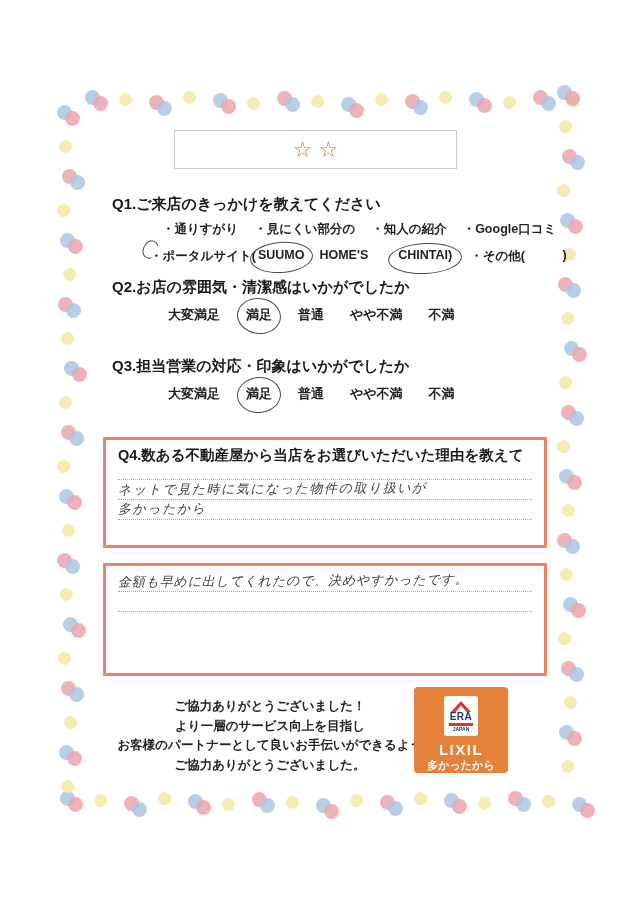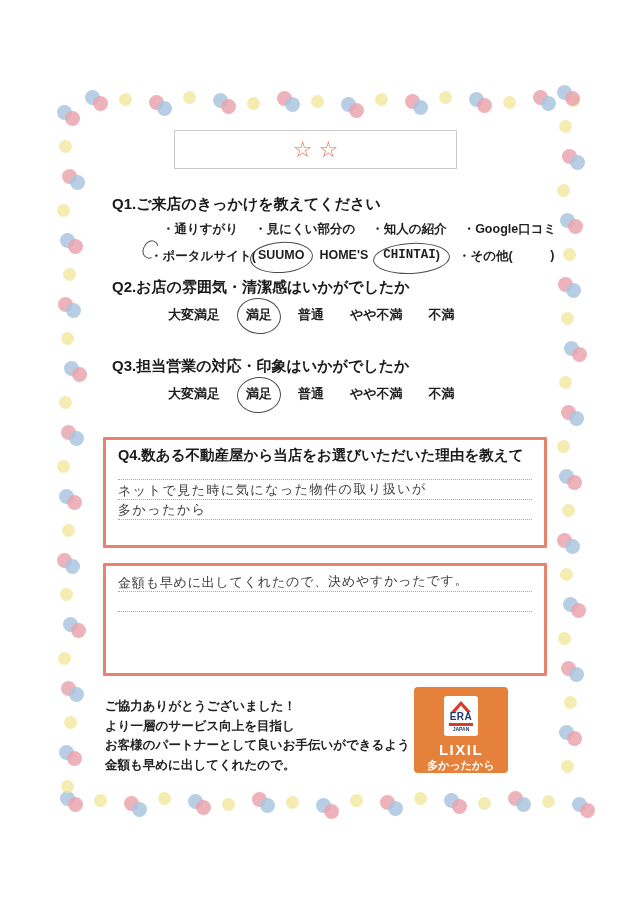--- a/index.html
+++ b/index.html
@@ -39,30 +39,30 @@
   }
 
   
   .q-box{
     left:103px;width:414px;border:3px solid #e8836c;background:#fff;
     padding:6px 12px 0 12px;border-radius:1px;
   }
   .q-box .q-heading{font-size:14.5px;line-height:19px;}
   .rule-row{
     height:19px;border-bottom:1.4px dotted #e09782;
-    display:flex;align-items:center;overflow:visible;
+    display:flex;align-items:flex-start;overflow:visible;font-style:italic;
   }
   .hand{
     font-size:13px;color:#3d3d3f;letter-spacing:1.5px;white-space:nowrap;
     transform:rotate(-0.4deg);line-height:17px;
   }
 
   
   .footer-msg{
-    left:105px;top:697px;width:330px;
+    left:105px;top:697px;width:330px;text-align:center;
     font-size:12.5px;font-weight:bold;line-height:19.5px;color:#222;
   }
 
   
   .logo{
     left:414px;top:687px;width:94px;height:86px;background:#e5813a;border-radius:4px;
     display:flex;flex-direction:column;align-items:center;
   }
   .era-box{
     margin-top:9px;width:34px;height:39px;background:#fff;border-radius:3px;
@@ -211,21 +211,21 @@
   <span class="opt">・知人の紹介</span>
   <span class="opt">・Google口コミ</span>
 </div>
 <div class="abs opt-row" style="left:150px;top:248px;">
   <span class="opt">・ポータルサイト(</span>
   <span class="opt" style="margin-left:2px;">
     <i class="ellipse e-word"></i>
     <span>SUUMO</span>
   </span>
   <span class="opt" style="margin-left:15px;">HOME'S</span>
-  <span class="opt" style="margin-left:15px;font-family:Liberation Mono, monospace;">
+  <span class="opt" style="margin-left:30px;">
     <i class="ellipse e-word" style="left:-10px;right:-14px;top:-5px;bottom:-9px;transform:rotate(-3deg);"></i>
     <span>CHINTAI</span>
   </span>
   <span class="opt">)</span>
   <span class="opt" style="margin-left:18px;">・その他(</span>
   <span class="opt">　　　</span>
   <span class="opt">)</span>
 </div>
 <i class="e-check abs" style="left:143px;top:240px;"></i>
 
@@ -268,21 +268,21 @@
   <div class="rule-row">
     <span class="hand" style="letter-spacing:0.8px;">金額も早めに出してくれたので、決めやすかったです。</span>
   </div>
   <div class="rule-row"></div>
 </div>
 
 <div class="abs footer-msg">
   <div>ご協力ありがとうございました！</div>
   <div>より一層のサービス向上を目指し</div>
   <div>お客様のパートナーとして良いお手伝いができるよう</div>
-  <div>金額も早めに出してくれたので。</div>
+  <div>ご協力ありがとうございました。</div>
 </div>
 
 <div class="abs logo">
   <div class="era-box">
     <svg width="20" height="11" viewBox="0 0 20 11">
       <polygon points="0,11 10,0 20,11 15.5,11 10,4.5 4.5,11" fill="#d43b2d"></polygon>
     </svg>
     <span class="era-text">ERA</span>
     <span class="era-bar"></span>
     <span class="era-japan">JAPAN</span>

